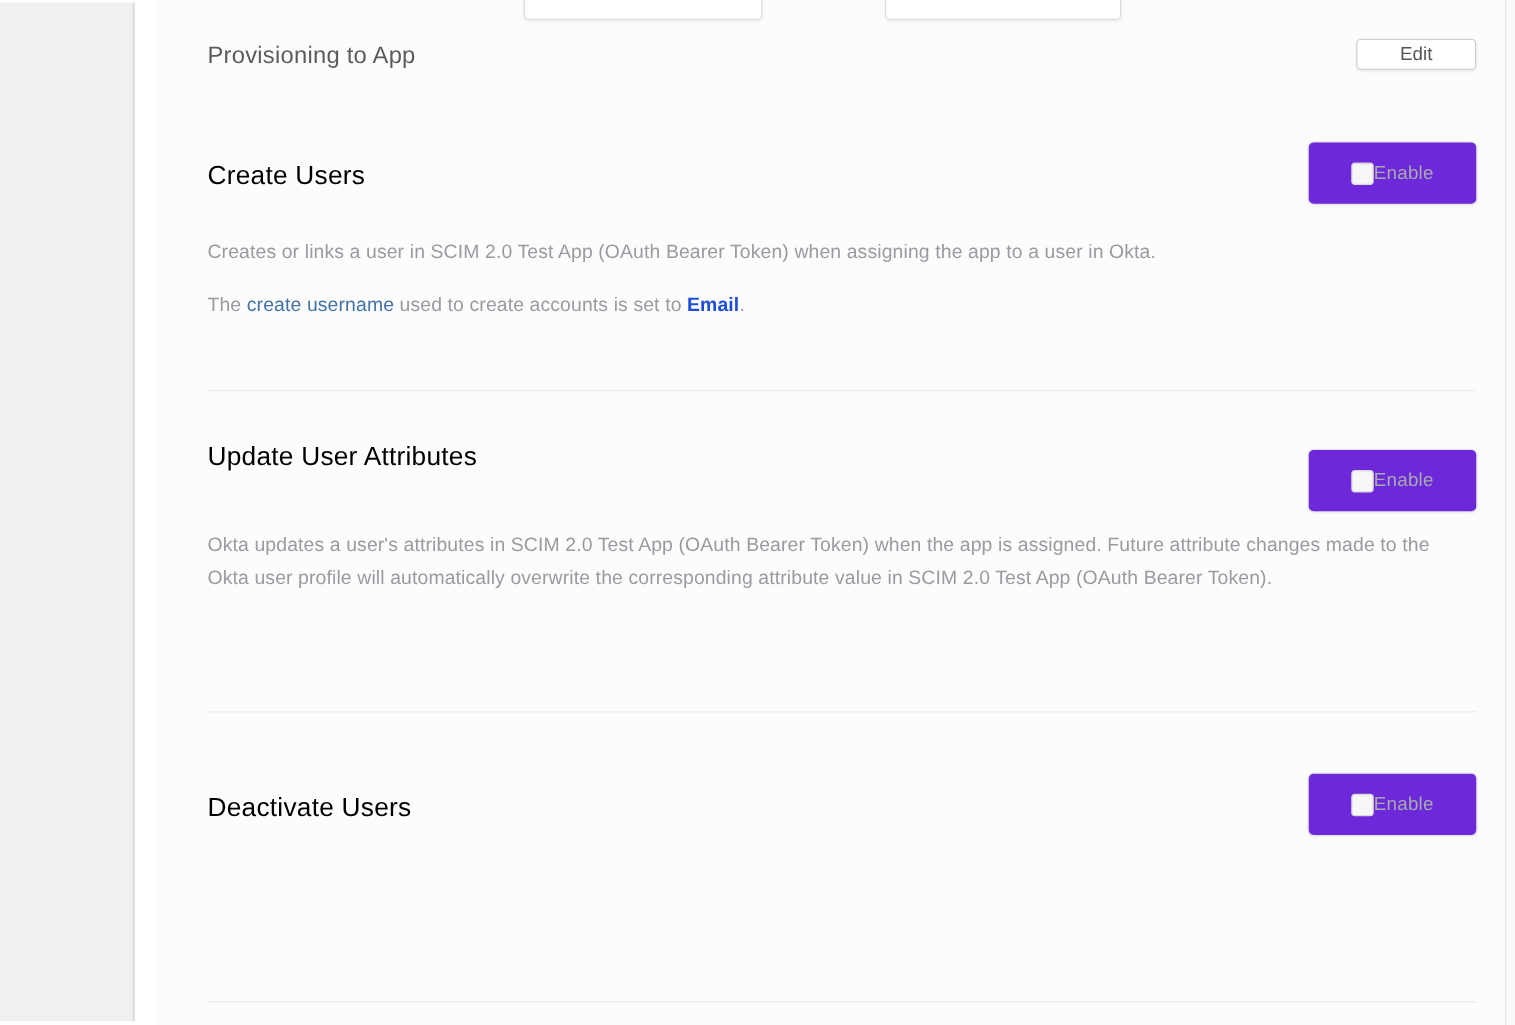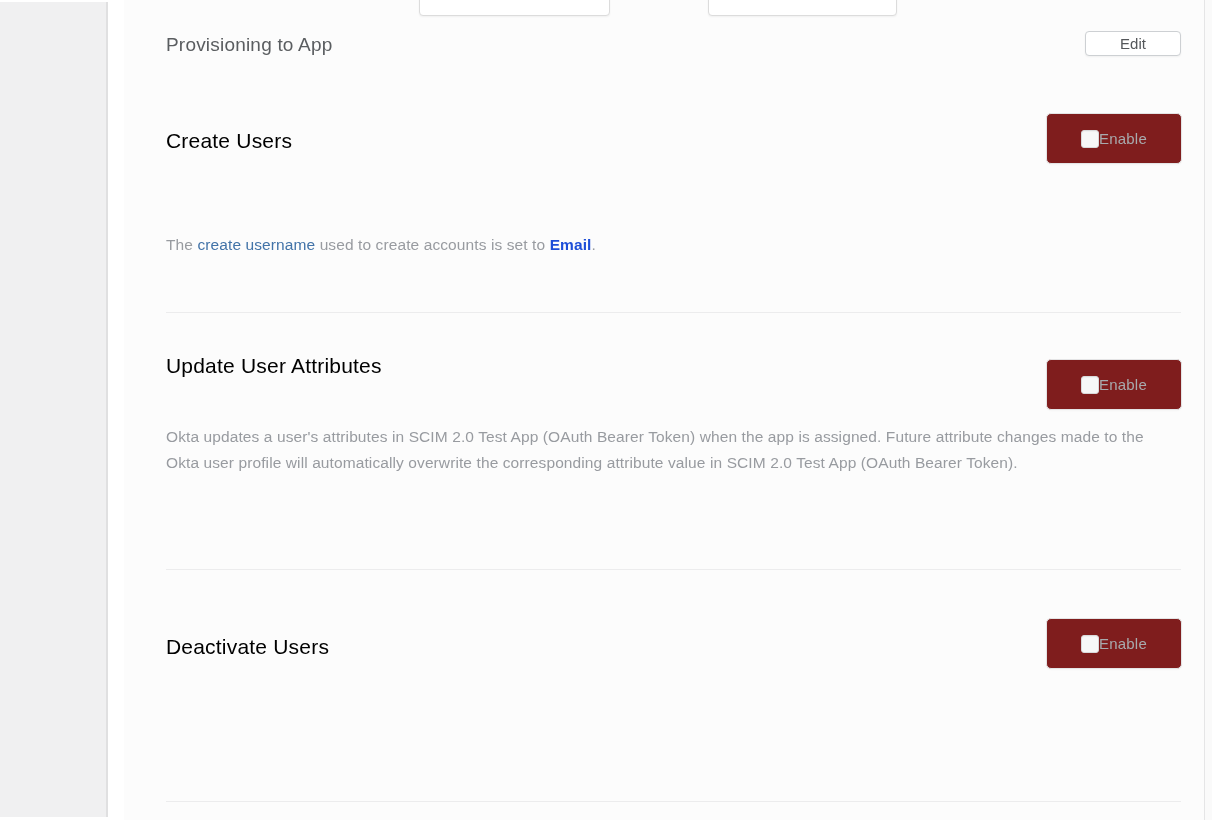--- a/index.html
+++ b/index.html
@@ -50,21 +50,21 @@
     display:flex;align-items:center;justify-content:center;
     cursor:pointer;
     font-family:inherit;
   }
   .section-heading{
     position:absolute;left:150px;
     font-size:21px;color:#000000;letter-spacing:.2px;
   }
   .enable-box{
     position:absolute;left:1030px;width:134px;height:49px;
-    background:#7f1d1d;
+    background:#6d28d9;
     border:1px solid #e4e4e5;
     border-radius:5px;
     box-shadow:0 1px 2px rgba(0,0,0,0.03);
     display:flex;align-items:center;justify-content:center;gap:0;
     cursor:pointer;
   }
   .checkbox{
     width:16px;height:16px;flex:0 0 auto;
     background:#f7f7f7;
     border:1px solid #d9d9da;
@@ -103,20 +103,21 @@
     <div class="partial-field" style="left:584px;width:187px;"></div>
 
     <div class="page-title" style="left:42px;">Provisioning to App</div>
     <button class="edit-btn" style="left:961px;">Edit</button>
 
     <div class="enable-box" style="left:922px;top:113px;">
       <span class="checkbox"></span>
       <span class="enable-label">Enable</span>
     </div>
     <div class="section-heading" style="top:129px;left:42px;">Create Users</div>
+    <div class="body-text" style="top:189px;left:42px;">Creates or links a user in SCIM 2.0 Test App (OAuth Bearer Token) when assigning the app to a user in Okta.</div>
     <div class="body-text" style="top:232px;left:42px;"><span>The </span><a>create username</a><span> used to create accounts is set to </span><span class="bold">Email</span><span>.</span></div>
     <div class="divider" style="top:312px;left:42px;"></div>
 
     <div class="enable-box" style="left:922px;top:359px;">
       <span class="checkbox"></span>
       <span class="enable-label">Enable</span>
     </div>
     <div class="section-heading" style="top:354px;left:42px;">Update User Attributes</div>
     <div class="body-text" style="top:424px;left:42px;">Okta updates a user's attributes in SCIM 2.0 Test App (OAuth Bearer Token) when the app is assigned. Future attribute changes made to the Okta user profile will automatically overwrite the corresponding attribute value in SCIM 2.0 Test App (OAuth Bearer Token).</div>
     <div class="divider" style="top:569px;left:42px;"></div>

